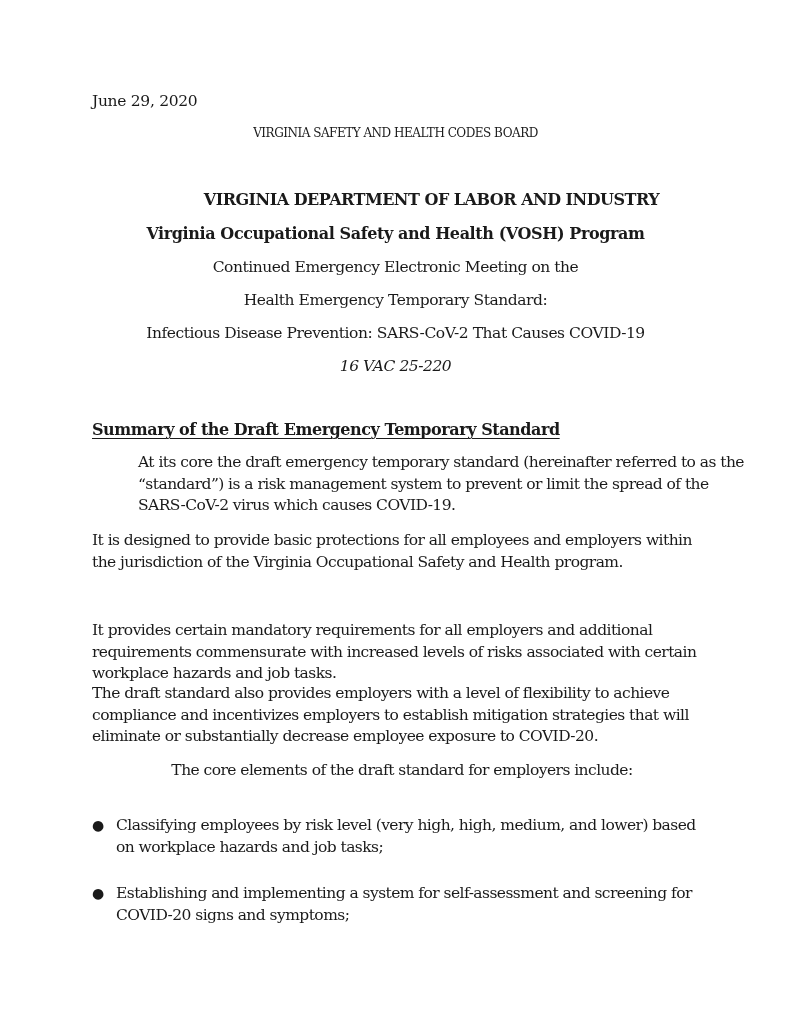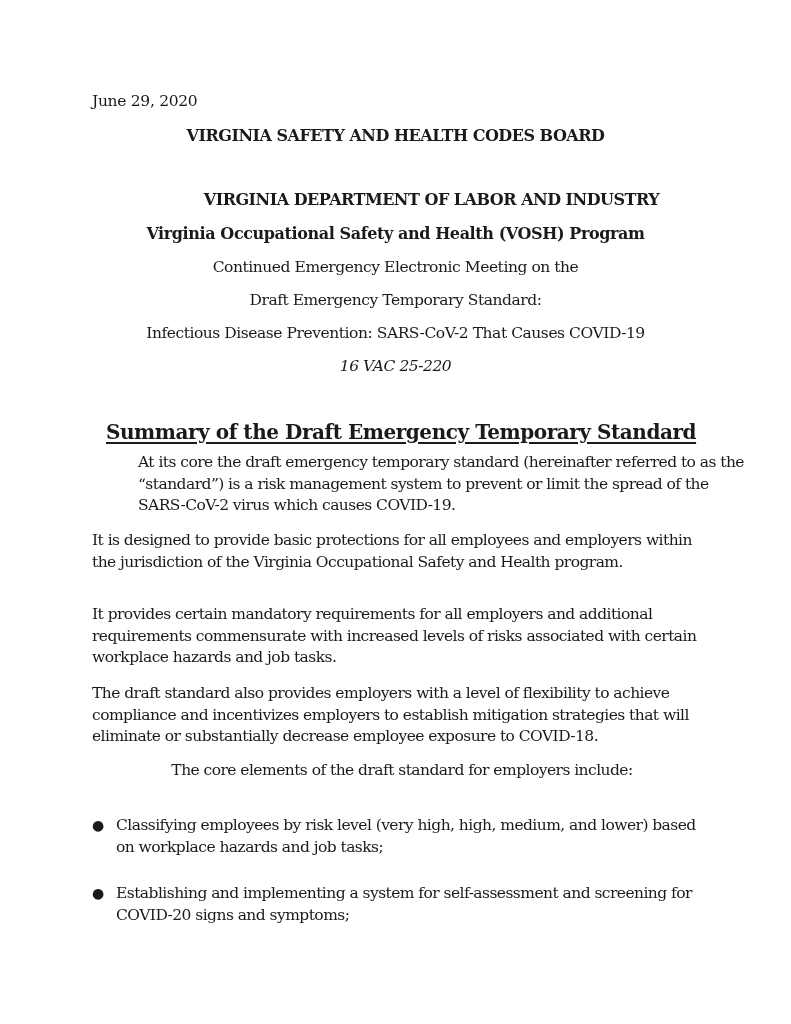--- a/index.html
+++ b/index.html
@@ -32,22 +32,22 @@
     }
     .center-line {
       position: absolute;
       left: 0;
       width: 791px;
       text-align: center;
       white-space: nowrap;
     }
     .h-board {
       top: 126px;
-      font-weight: bold;
-      font-size: 16px;
+      font-weight: normal;
+      font-size: 12px;
       letter-spacing: -0.5px;
     }
     .h-dept {
       top: 190px;
       font-weight: bold;
       font-size: 16px;
       letter-spacing: -0.5px;
       padding-left: 36px;
     }
     .h-vosh {
@@ -60,41 +60,41 @@
       font-size: 15.5px;
       letter-spacing: -0.45px;
     }
     .sub-1 { top: 258px; }
     .sub-2 { top: 291px; }
     .sub-3 { top: 324px; }
     .sub-4 { top: 357px; font-style: italic; }
 
     .section-title {
       position: absolute;
-      left: 106px;
+      left: 92px;
       top: 420px;
       font-weight: bold;
-      font-size: 20px;
+      font-size: 16px;
       letter-spacing: -0.45px;
       text-decoration: underline;
       text-underline-offset: 3px;
       white-space: nowrap;
     }
     .para {
       position: absolute;
       left: 92px;
       width: 620px;
       font-size: 15.5px;
       line-height: 21.5px;
       letter-spacing: -0.55px;
       margin: 0;
     }
     .p1 { top: 452px; margin-left: 46px; }
     .p2 { top: 530px; }
-    .p3 { top: 604px; }
+    .p3 { top: 620px; }
     .p4 { top: 683px; }
     .p5 { top: 760px; text-align: center; }
 
     .bullets {
       position: absolute;
       left: 92px;
       top: 815px;
       width: 620px;
       margin: 0;
       padding: 0;
@@ -124,30 +124,30 @@
 
   <div class="date">June 29, 2020</div>
 
   <div class="center-line h-board">VIRGINIA SAFETY AND HEALTH CODES BOARD</div>
 
   <div class="center-line h-dept">VIRGINIA DEPARTMENT OF LABOR AND INDUSTRY</div>
 
   <div class="center-line h-vosh">Virginia Occupational Safety and Health (VOSH) Program</div>
 
   <div class="center-line sub sub-1">Continued Emergency Electronic Meeting on the</div>
-  <div class="center-line sub sub-2">Draft Emergency Temporary Standard:</div>
+  <div class="center-line sub sub-2">Health Emergency Temporary Standard:</div>
   <div class="center-line sub sub-3">Infectious Disease Prevention:  SARS-CoV-2 That Causes COVID-19</div>
   <div class="center-line sub sub-4">16 VAC 25-220</div>
 
   <div class="section-title">Summary of the Draft Emergency Temporary Standard</div>
 
   <p class="para p1">At its core the draft emergency temporary standard (hereinafter referred to as the “standard”) is a risk management system to prevent or limit the spread of the SARS-CoV-2 virus which causes COVID-19.</p>
   <p class="para p2">It is designed to provide basic protections for all employees and employers within the jurisdiction of the Virginia Occupational Safety and Health program.</p>
   <p class="para p3">It provides certain mandatory requirements for all employers and additional requirements commensurate with increased levels of risks associated with certain workplace hazards and job tasks.</p>
-  <p class="para p4">The draft standard also provides employers with a level of flexibility to achieve compliance and incentivizes employers to establish mitigation strategies that will eliminate or substantially decrease employee exposure to COVID-18.</p>
+  <p class="para p4">The draft standard also provides employers with a level of flexibility to achieve compliance and incentivizes employers to establish mitigation strategies that will eliminate or substantially decrease employee exposure to COVID-20.</p>
   <p class="para p5">The core elements of the draft standard for employers include:</p>
 
   <ul class="bullets">
     <li class="bullet-item">
       <span class="bullet-dot">●</span>
       <span>Classifying employees by risk level (very high, high, medium, and lower) based on workplace hazards and job tasks;</span>
     </li>
     <li class="bullet-item">
       <span class="bullet-dot">●</span>
       <span>Establishing and implementing a system for self-assessment and screening for COVID-20 signs and symptoms;</span>

